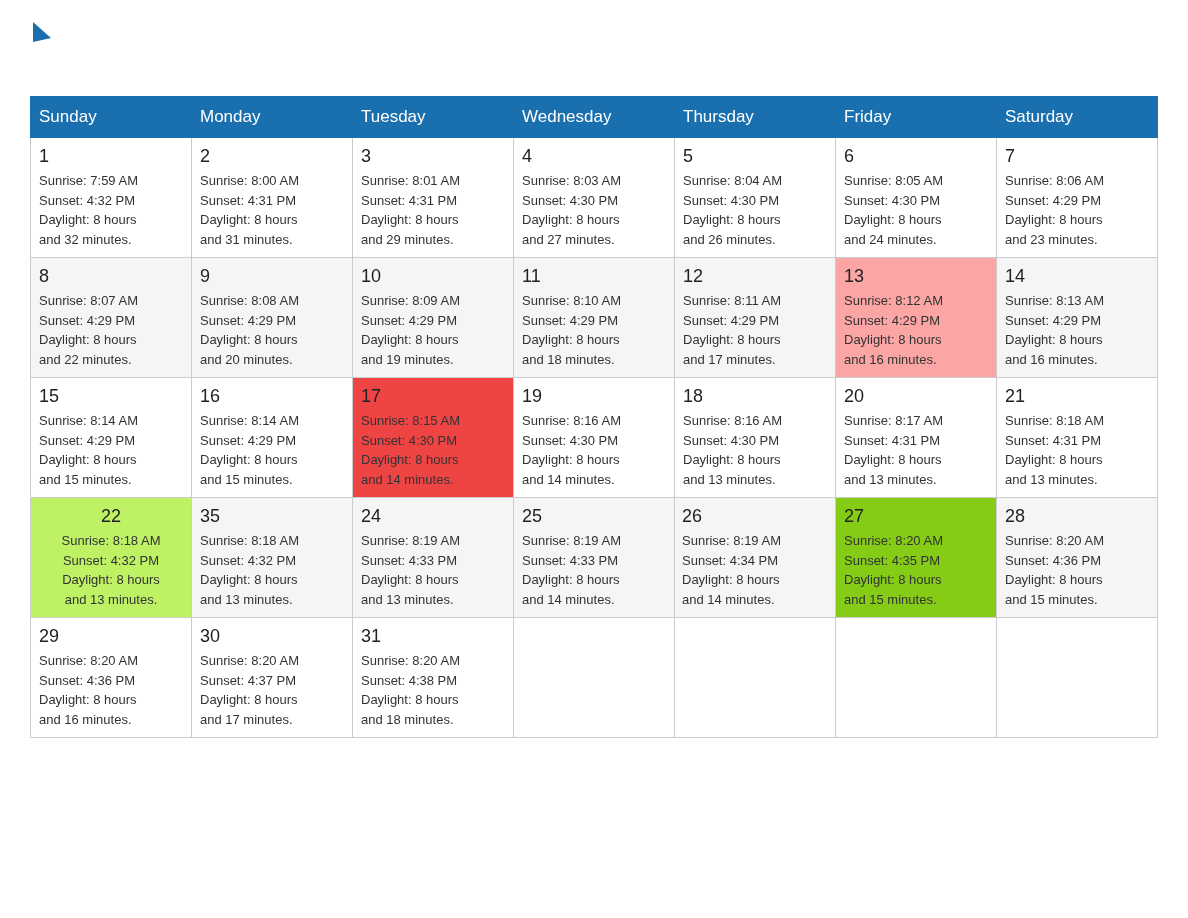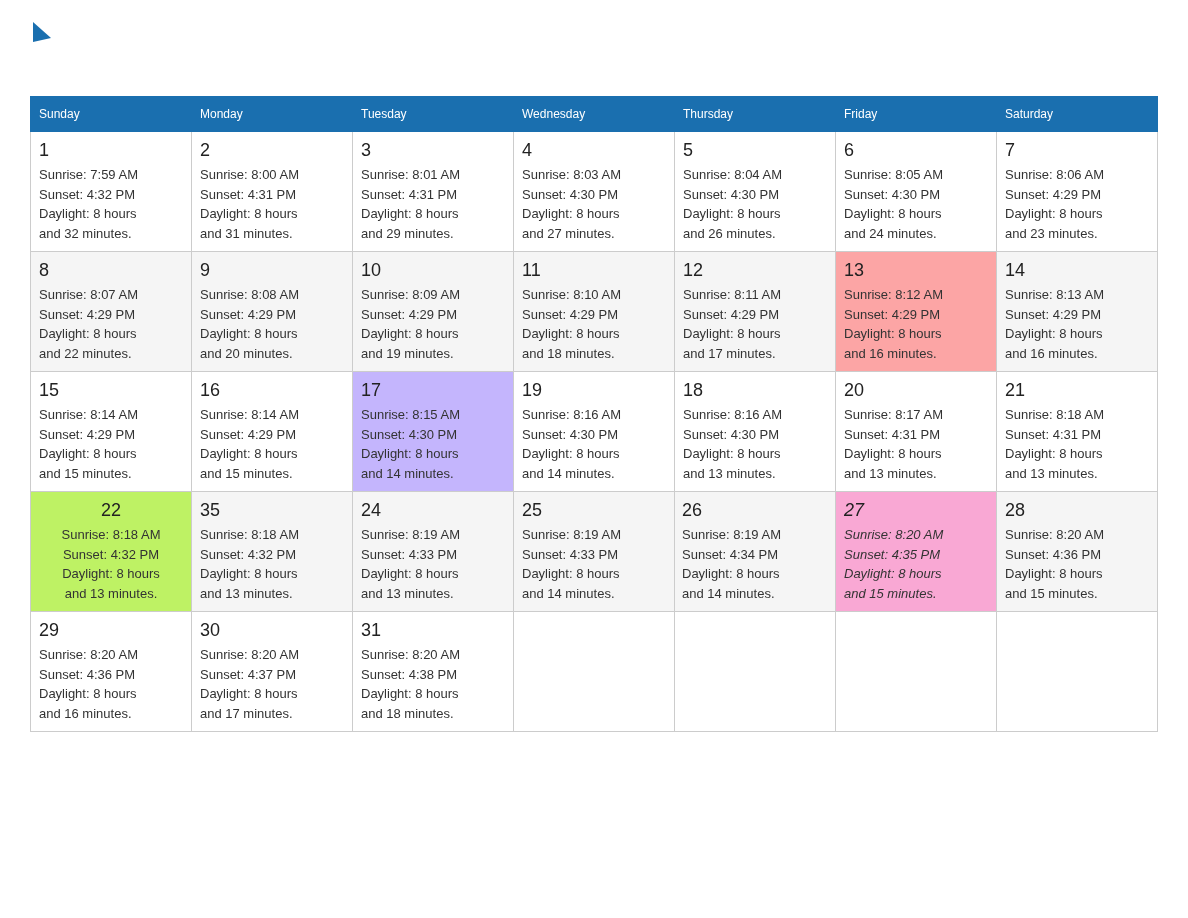--- a/index.html
+++ b/index.html
@@ -33,21 +33,21 @@
     table {
       width: 100%;
       border-collapse: collapse;
       table-layout: fixed;
     }
     th {
       background-color: #1a6faf;
       color: white;
       padding: 10px 8px;
       text-align: left;
-      font-size: 12px;
+      font-size: 17px;
       font-weight: normal;
       border: 1px solid #1a6faf;
     }
     td {
       vertical-align: top;
       padding: 8px;
       border: 1px solid #ccc;
       font-size: 13px;
       color: #333;
       height: 110px;
@@ -200,21 +200,21 @@
       </tr>
       <tr>
         <td style="background-color: rgb(255, 255, 255);">
           <span class="day-num">15</span>
           <span class="day-info">Sunrise: 8:14 AM<br>Sunset: 4:29 PM<br>Daylight: 8 hours<br>and 15 minutes.</span>
         </td>
         <td style="background-color: rgb(255, 255, 255);">
           <span class="day-num">16</span>
           <span class="day-info">Sunrise: 8:14 AM<br>Sunset: 4:29 PM<br>Daylight: 8 hours<br>and 15 minutes.</span>
         </td>
-        <td style="background-color: #c4b5fd;">
+        <td style="background-color: #ef4444;">
           <span class="day-num">17</span>
           <span class="day-info">Sunrise: 8:15 AM<br>Sunset: 4:30 PM<br>Daylight: 8 hours<br>and 14 minutes.</span>
         </td>
         <td style="background-color: rgb(255, 255, 255);">
           <span class="day-num">19</span>
           <span class="day-info">Sunrise: 8:16 AM<br>Sunset: 4:30 PM<br>Daylight: 8 hours<br>and 14 minutes.</span>
         </td>
         <td style="background-color: rgb(255, 255, 255);">
           <span class="day-num">18</span>
           <span class="day-info">Sunrise: 8:16 AM<br>Sunset: 4:30 PM<br>Daylight: 8 hours<br>and 13 minutes.</span>
@@ -242,21 +242,21 @@
           <span class="day-info">Sunrise: 8:19 AM<br>Sunset: 4:33 PM<br>Daylight: 8 hours<br>and 13 minutes.</span>
         </td>
         <td style="background-color: rgb(245, 245, 245);">
           <span class="day-num">25</span>
           <span class="day-info">Sunrise: 8:19 AM<br>Sunset: 4:33 PM<br>Daylight: 8 hours<br>and 14 minutes.</span>
         </td>
         <td style="background-color: rgb(245, 245, 245); padding-left: 7px;">
           <span class="day-num">26</span>
           <span class="day-info">Sunrise: 8:19 AM<br>Sunset: 4:34 PM<br>Daylight: 8 hours<br>and 14 minutes.</span>
         </td>
-        <td style="background-color: #f9a8d4; font-style: italic;">
+        <td style="background-color: #84cc16;">
           <span class="day-num">27</span>
           <span class="day-info">Sunrise: 8:20 AM<br>Sunset: 4:35 PM<br>Daylight: 8 hours<br>and 15 minutes.</span>
         </td>
         <td style="background-color: rgb(245, 245, 245);">
           <span class="day-num">28</span>
           <span class="day-info">Sunrise: 8:20 AM<br>Sunset: 4:36 PM<br>Daylight: 8 hours<br>and 15 minutes.</span>
         </td>
       </tr>
       <tr>
         <td style="background-color: rgb(255, 255, 255);">

